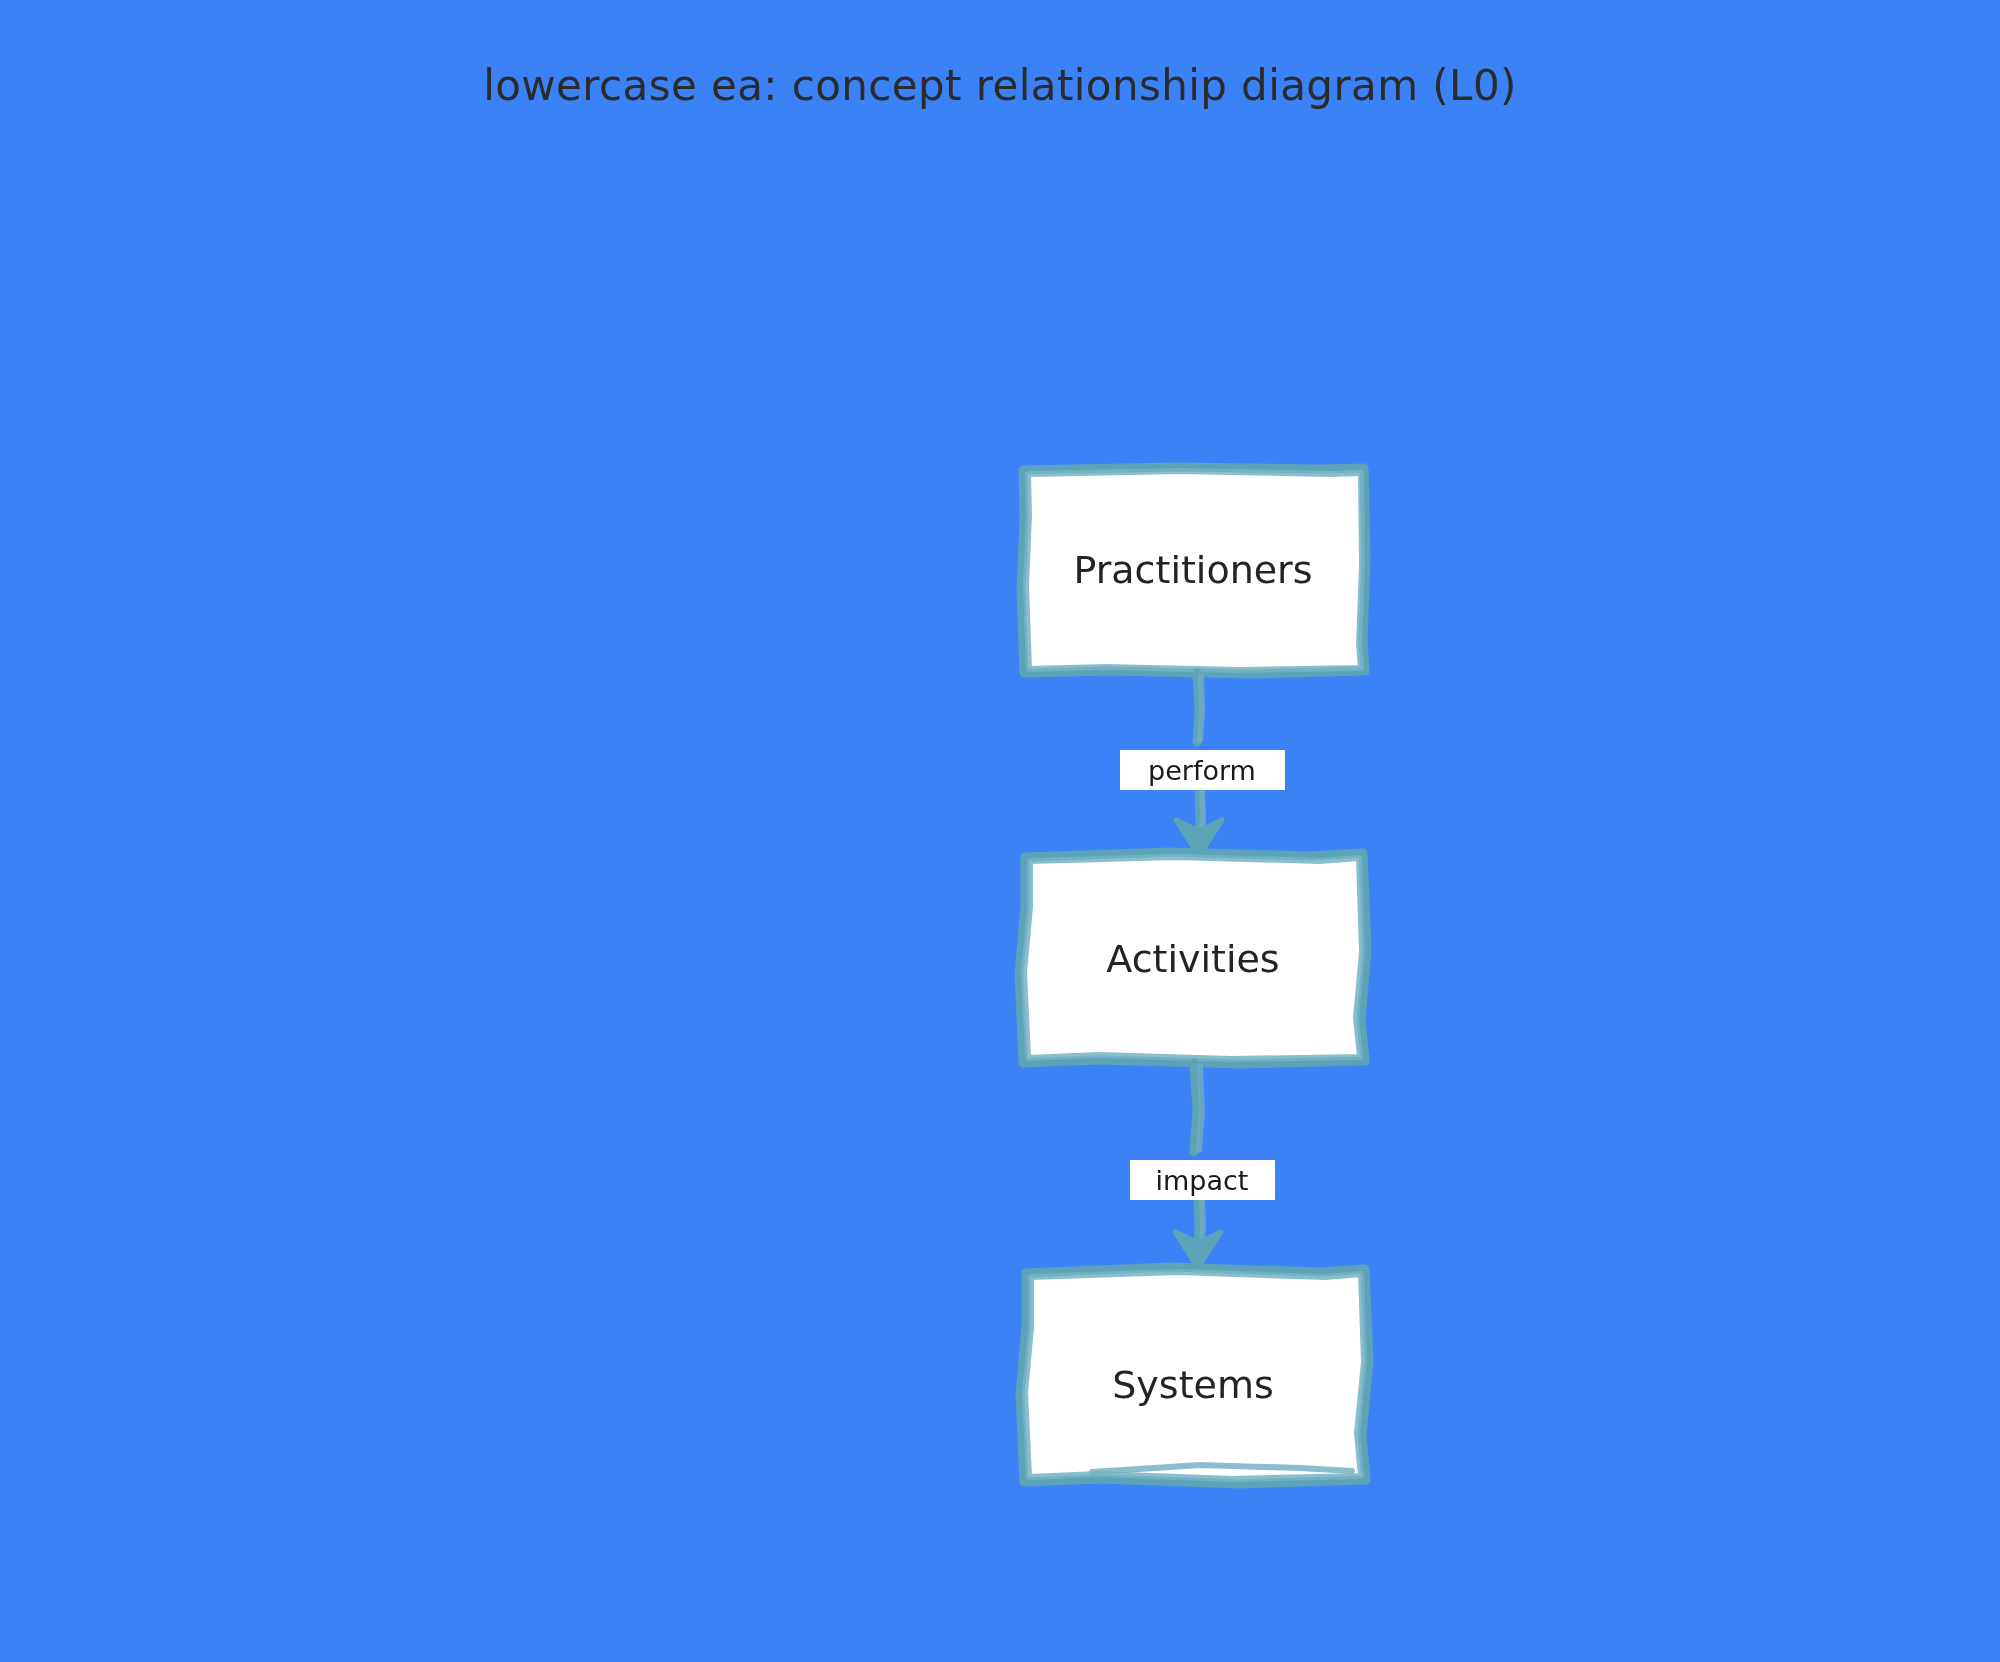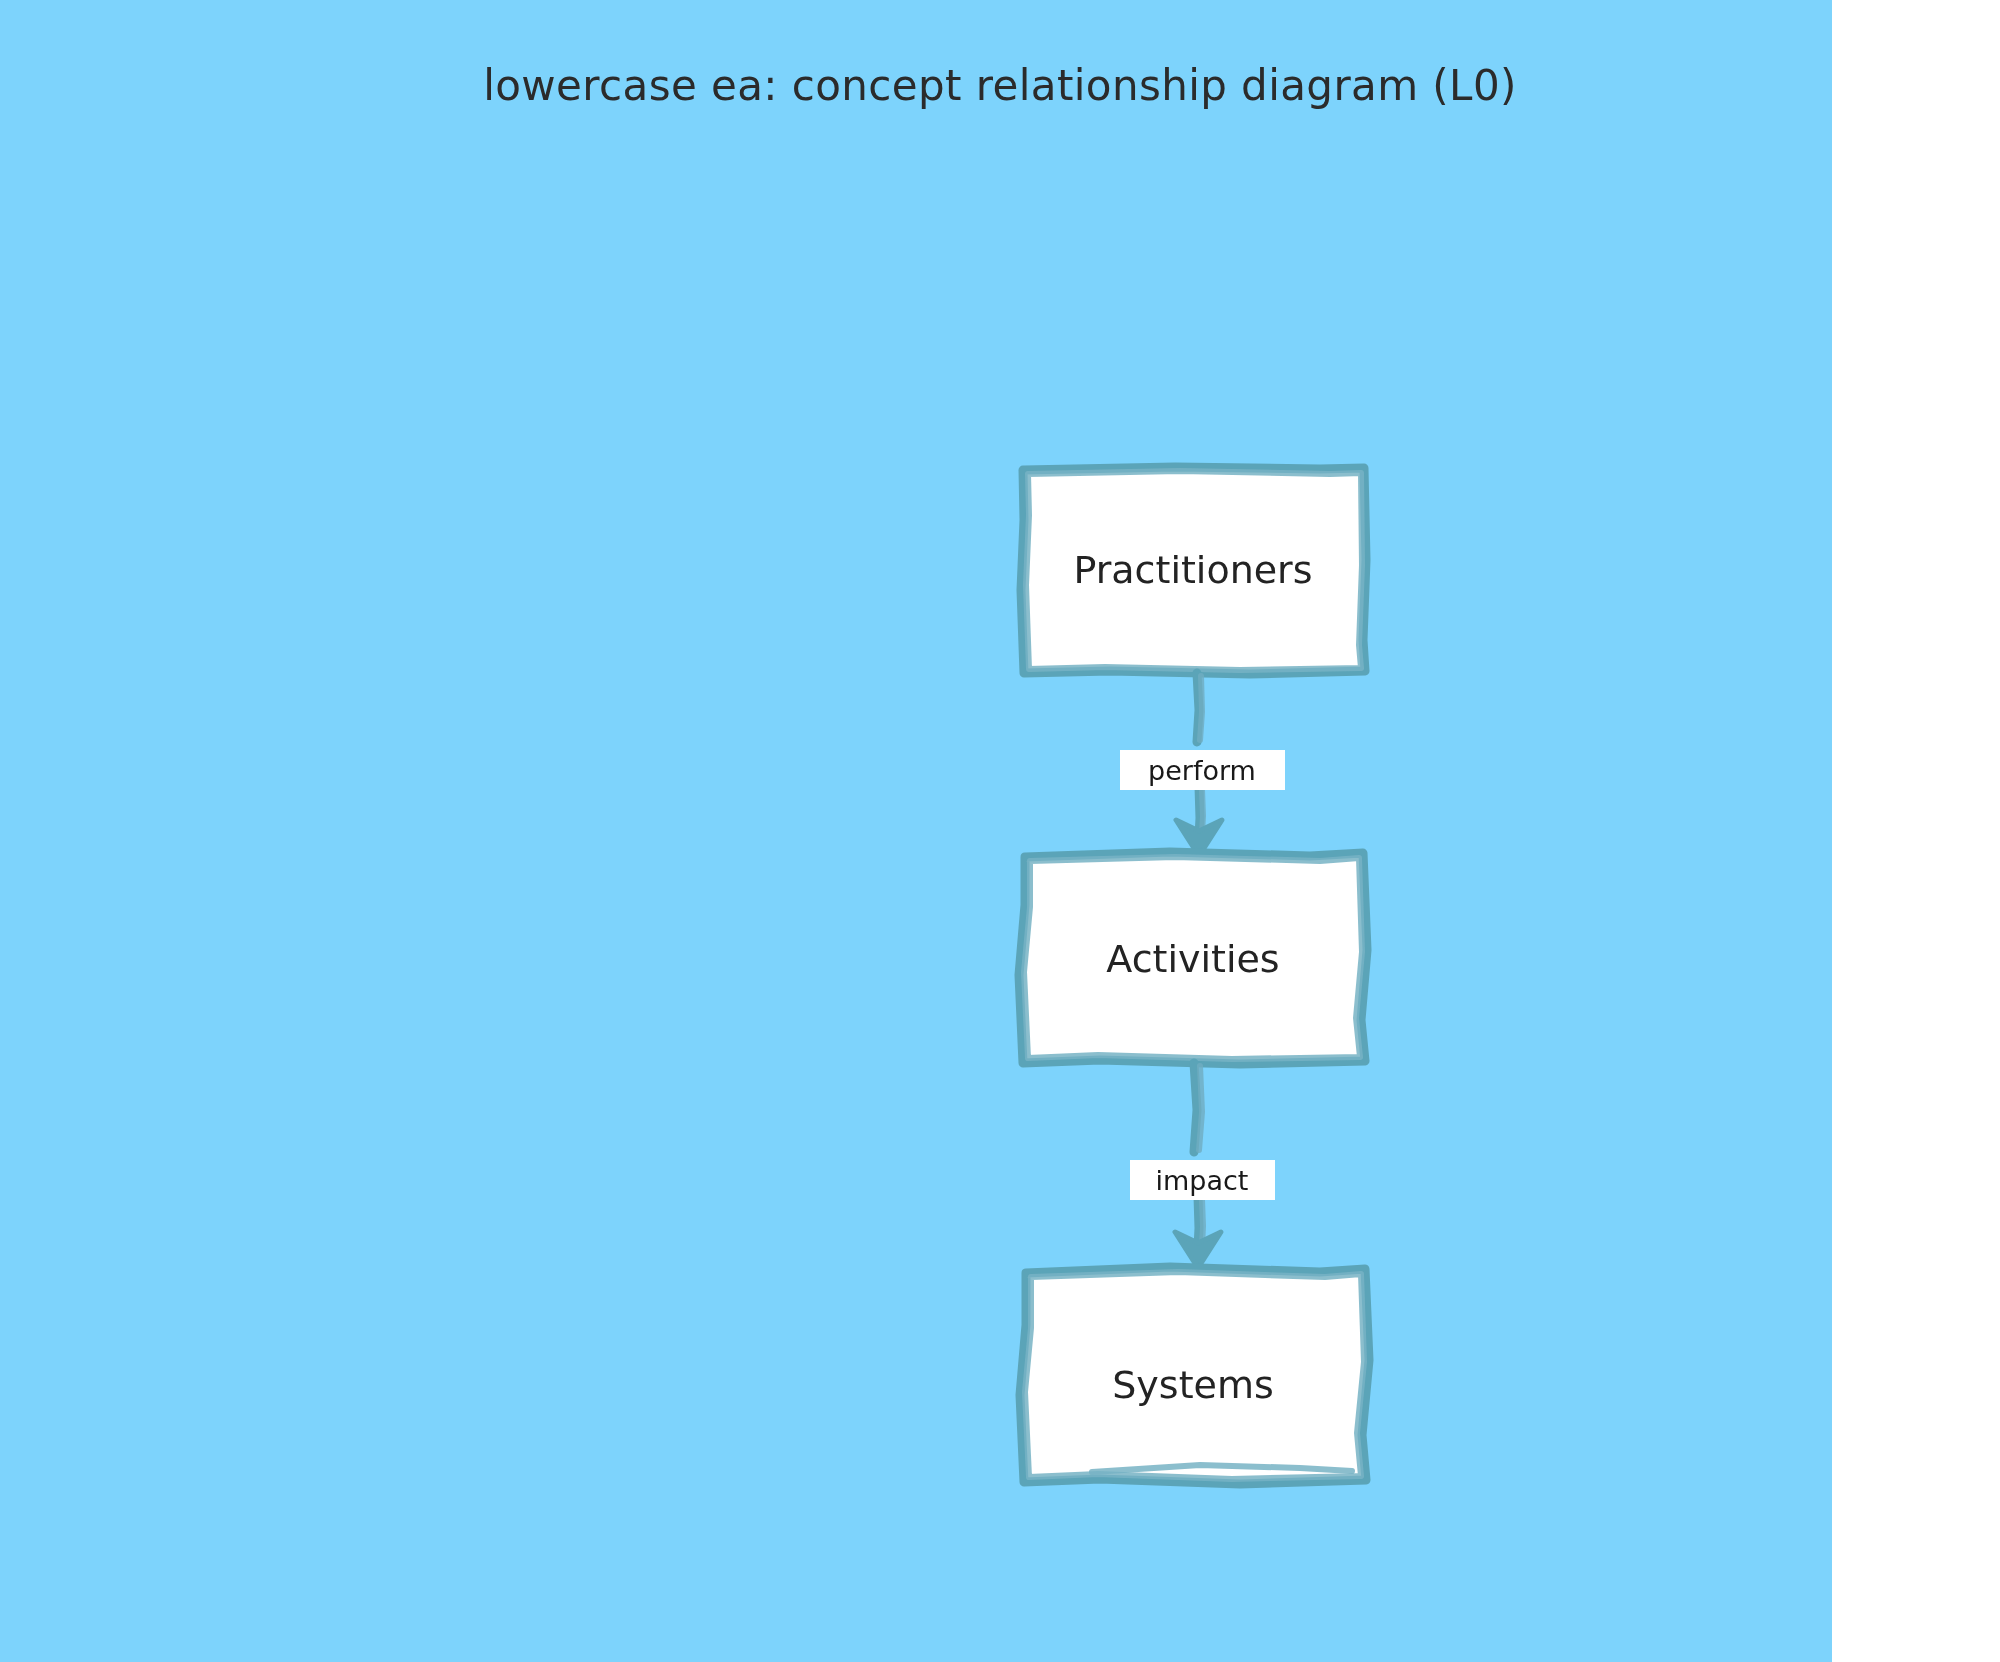--- a/index.html
+++ b/index.html
@@ -8,23 +8,23 @@
     background: #ffffff;
   }
   body {
     width: 2000px;
     height: 1662px;
     overflow: hidden;
     font-family: "DejaVu Sans", sans-serif;
   }
   #canvas {
     position: relative;
-    width: 1832px;
+    width: 2000px;
     height: 1662px;
-    background: #7dd3fc;
+    background: #3b82f6;
   }
   #diagram-svg {
     position: absolute;
     left: 0;
     top: 0;
     width: 2000px;
     height: 1662px;
     display: block;
   }
   .diagram-title {

